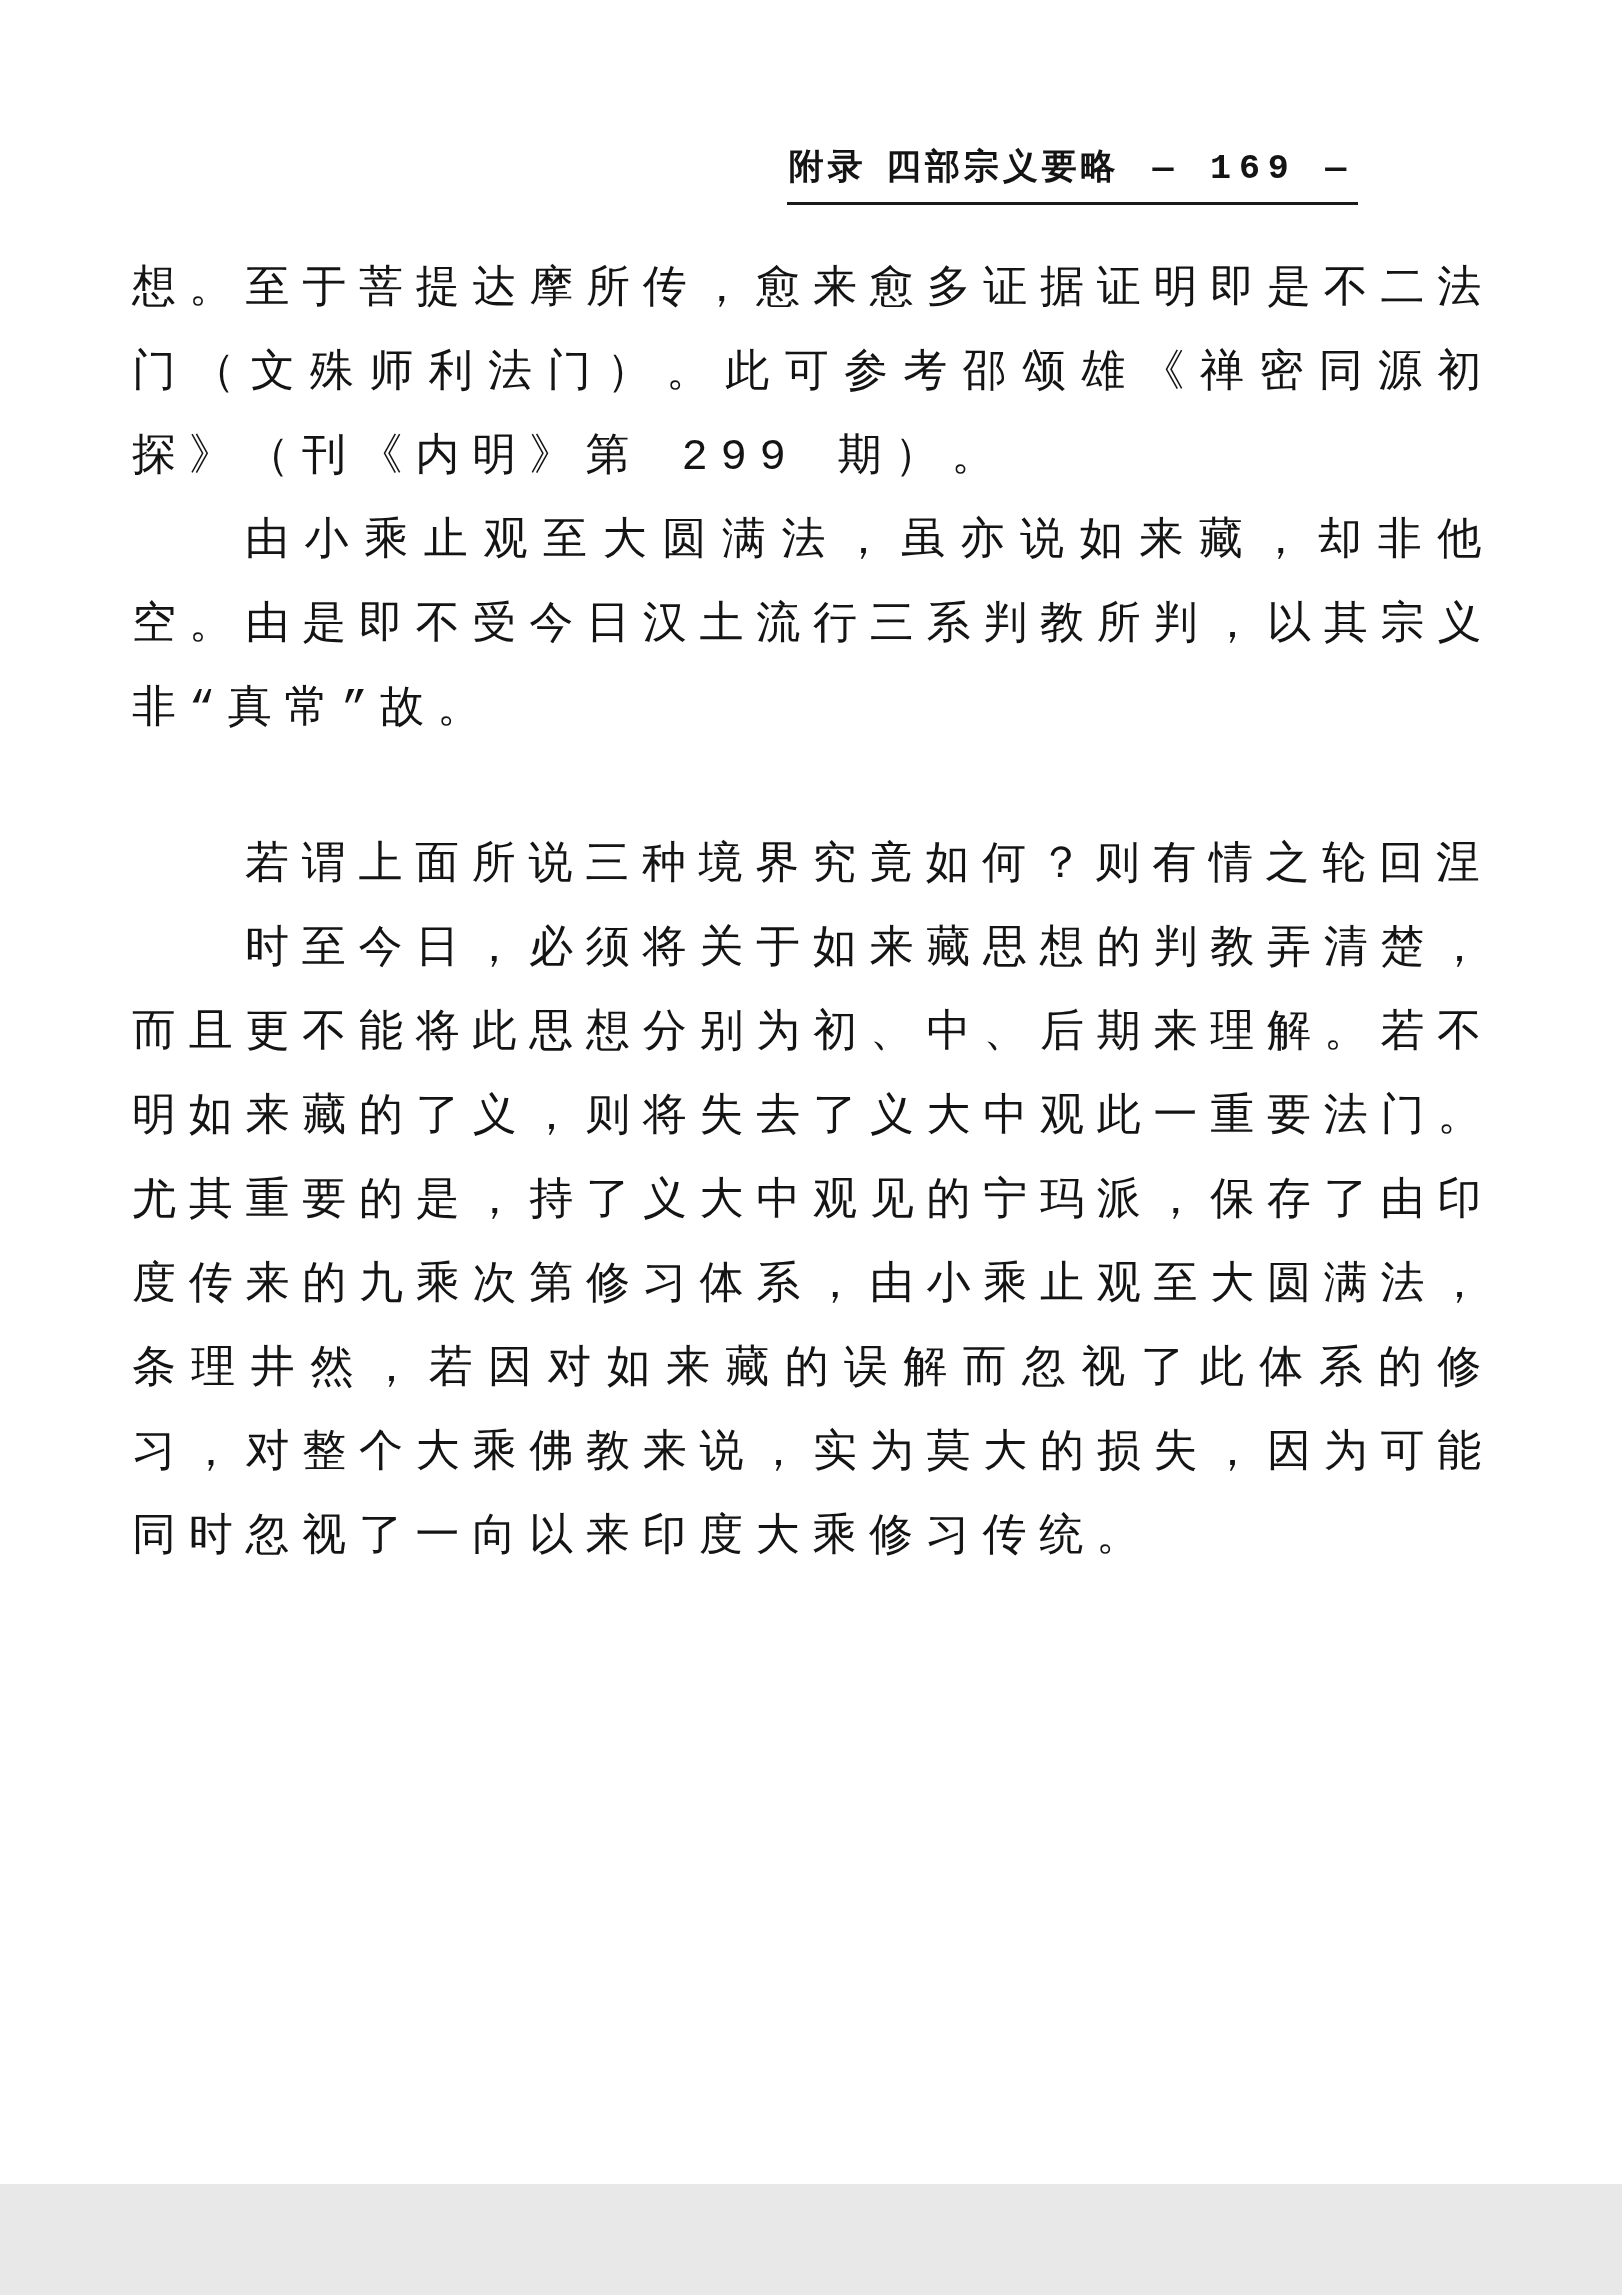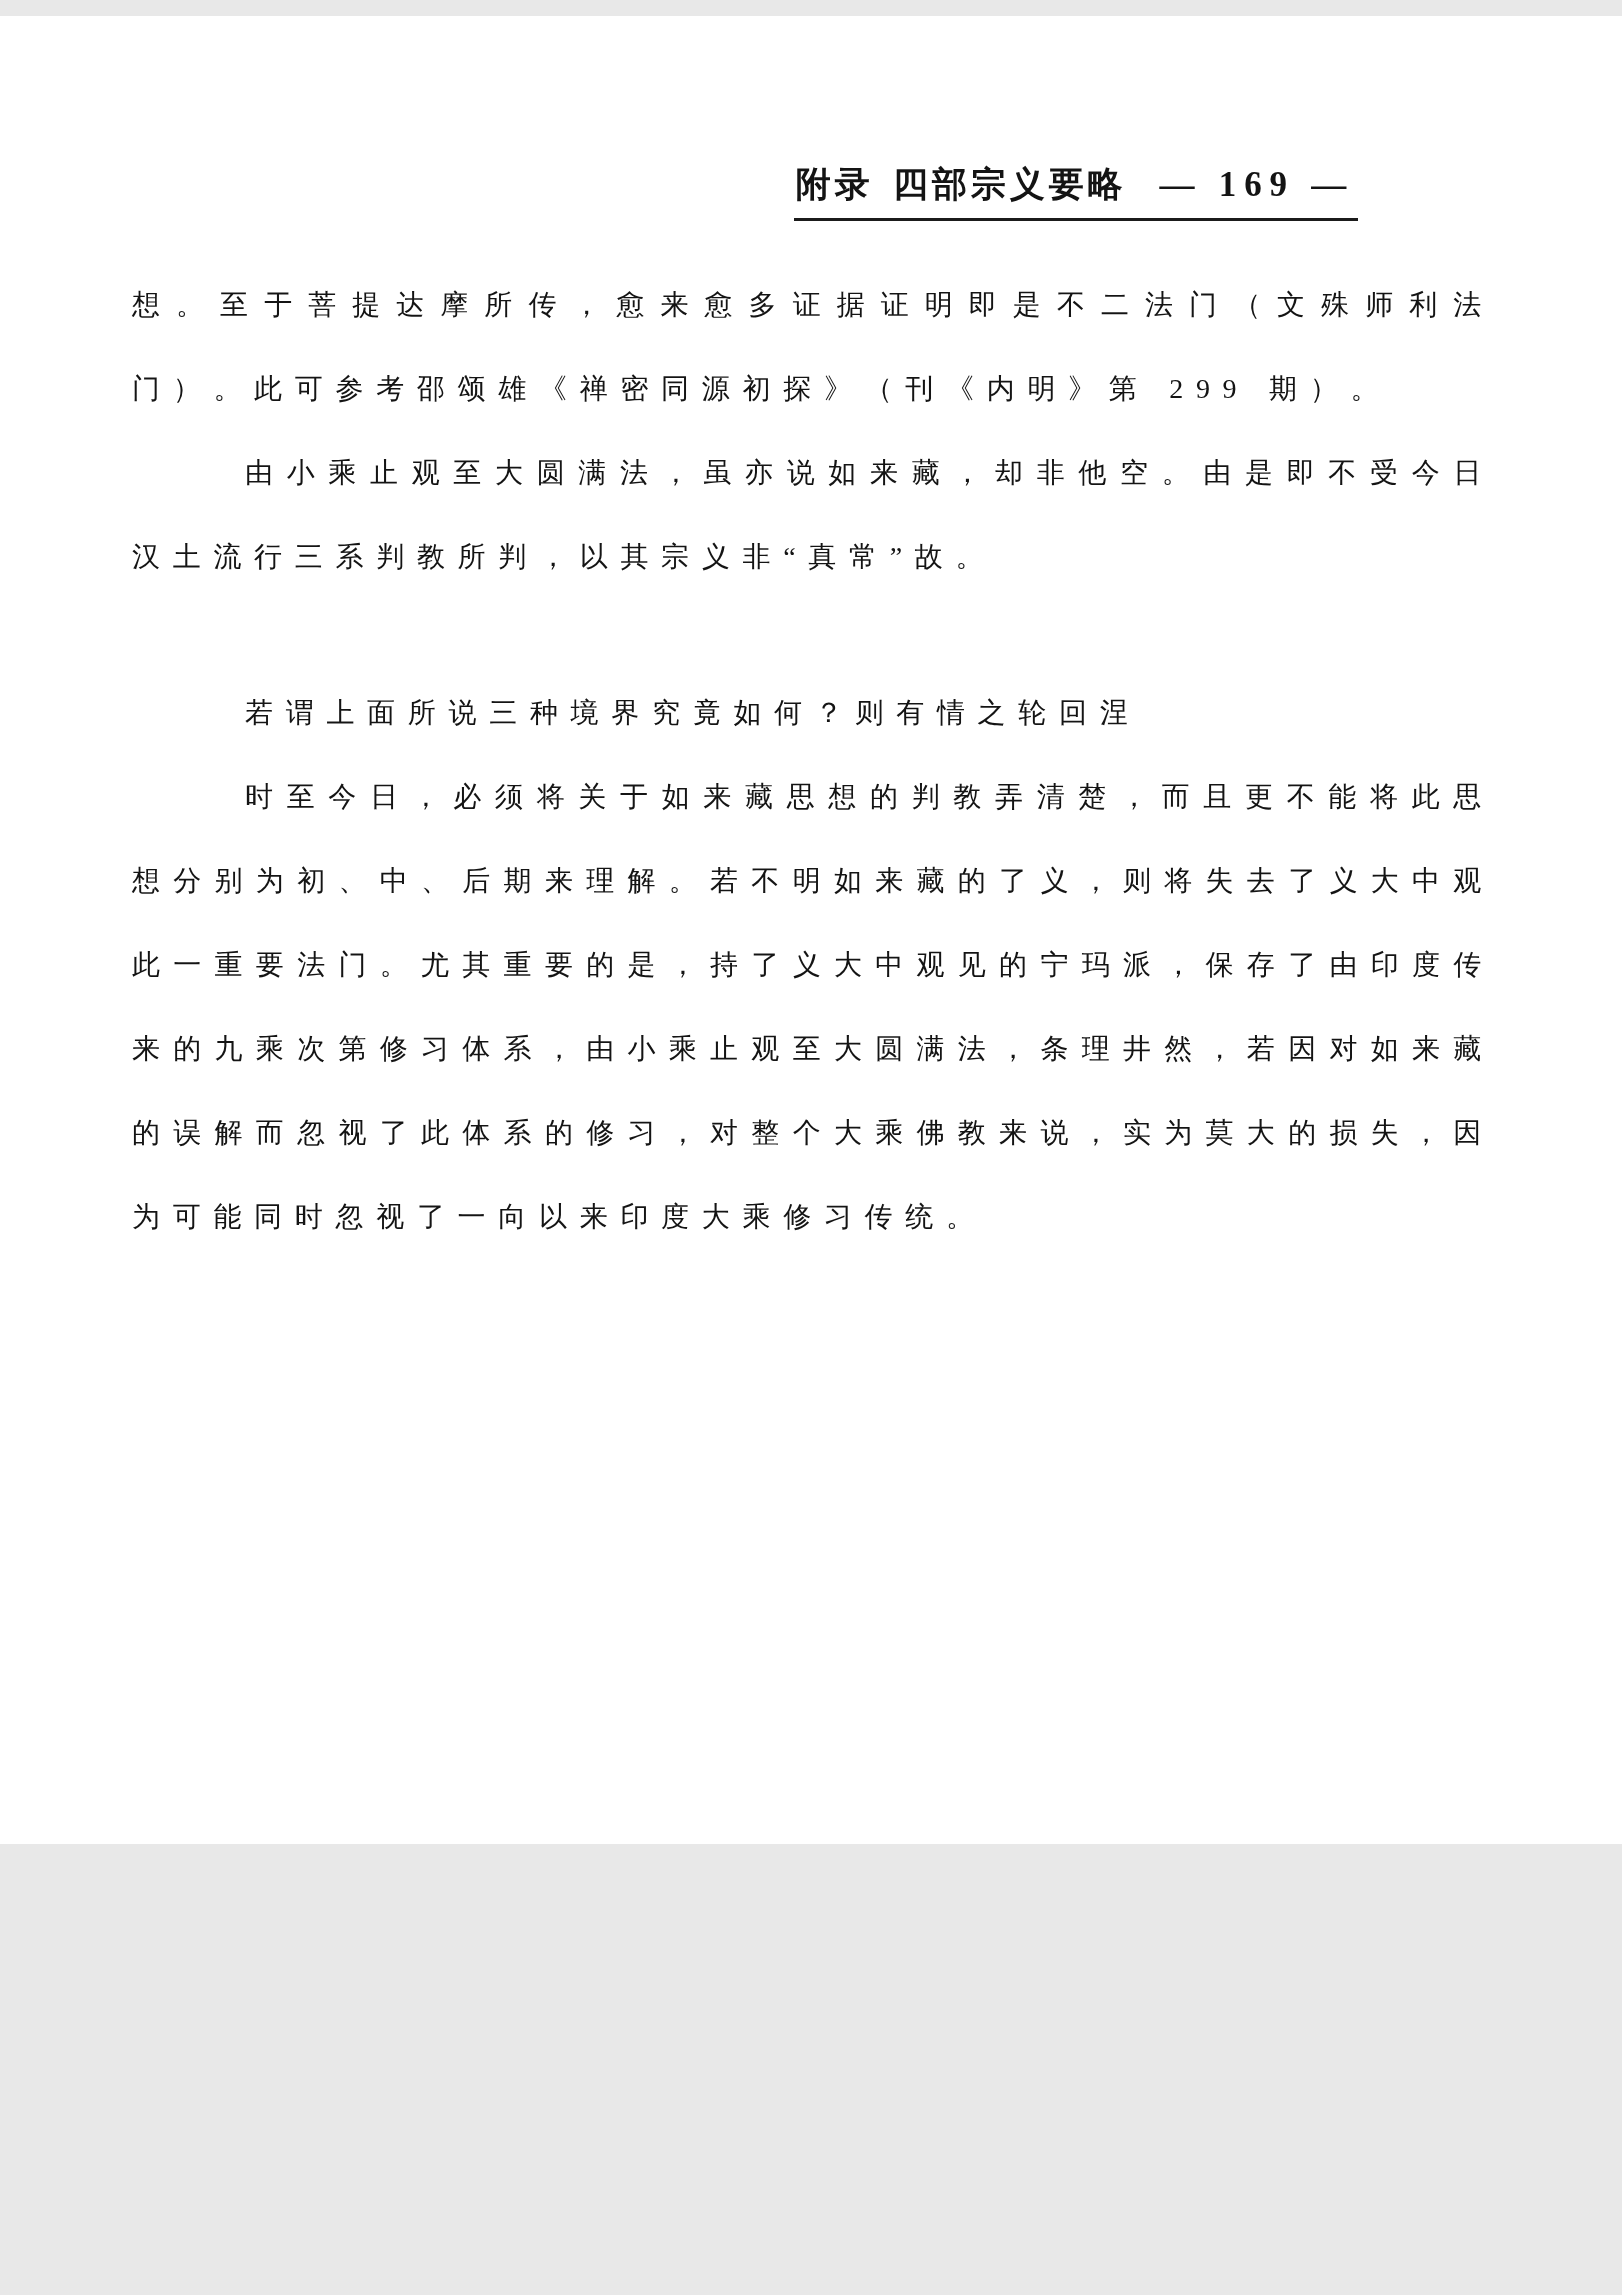--- a/index.html
+++ b/index.html
@@ -1,23 +1,23 @@
 <!DOCTYPE html>
 <html lang="zh"><head>
 <meta charset="utf-8">
 <style>
   html, body { margin: 0; padding: 0; background: #e8e8e8; }
   .page {
     position: relative;
     width: 1623px;
-    height: 1828px;
-    margin: 16px auto;
+    height: 2184px;
+    margin: 0 auto;
     background: #ffffff;
     color: #141414;
-    font-family: Liberation Serif, serif;
+    font-family: Liberation Mono, monospace;
     overflow: hidden;
   }
   .running-head {
     position: absolute;
     top: 148px;
     right: 265px;
     padding: 0 3.9px 11.7px 2px;
     border-bottom: 3.9px solid #1b1b1b;
     font-size: 35px;
     font-weight: bold;
@@ -25,21 +25,21 @@
     white-space: nowrap;
     line-height: 1.2;
   }
   .running-head .sect { margin-right: 19.5px; }
   .running-head .pg   { margin-left: 33px; letter-spacing: 7.8px; }
   .body-text {
     position: absolute;
     left: 132px;
     top: 247px;
     width: 1362px;
-    font-size: 28px;
+    font-size: 44px;
     line-height: 84px;
     letter-spacing: 12.7px;
     text-align: justify;
     text-justify: inter-character;
   }
   .body-text p { margin: 0; padding: 0; }
   .body-text p.indent { text-indent: 113px; }
   .body-text p.gap-before { margin-top: 72px; }
 </style>
 </head>

